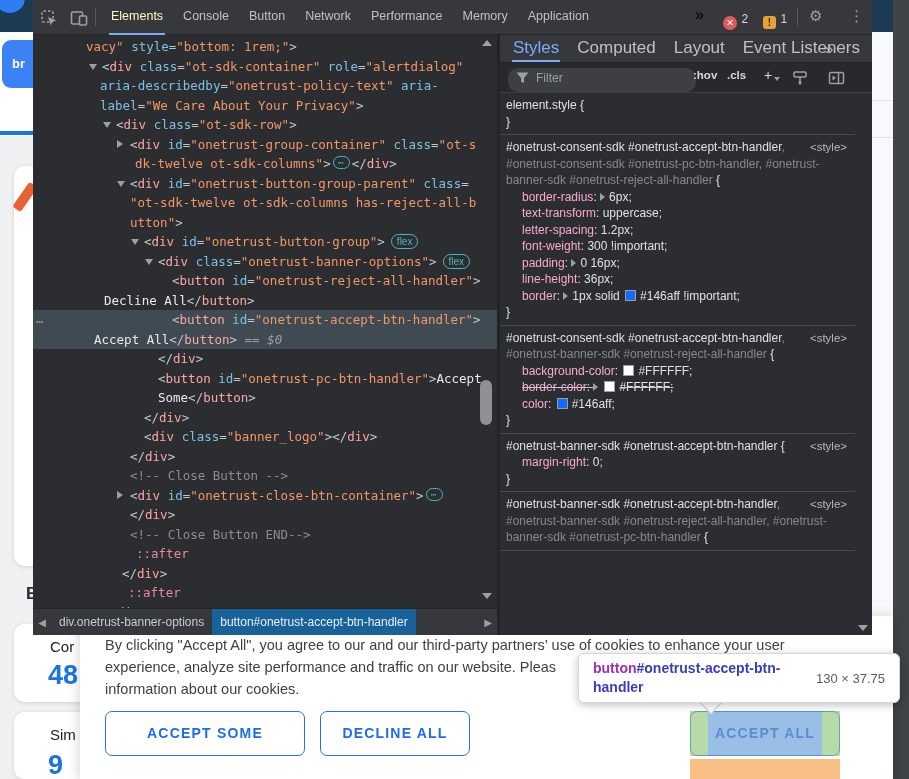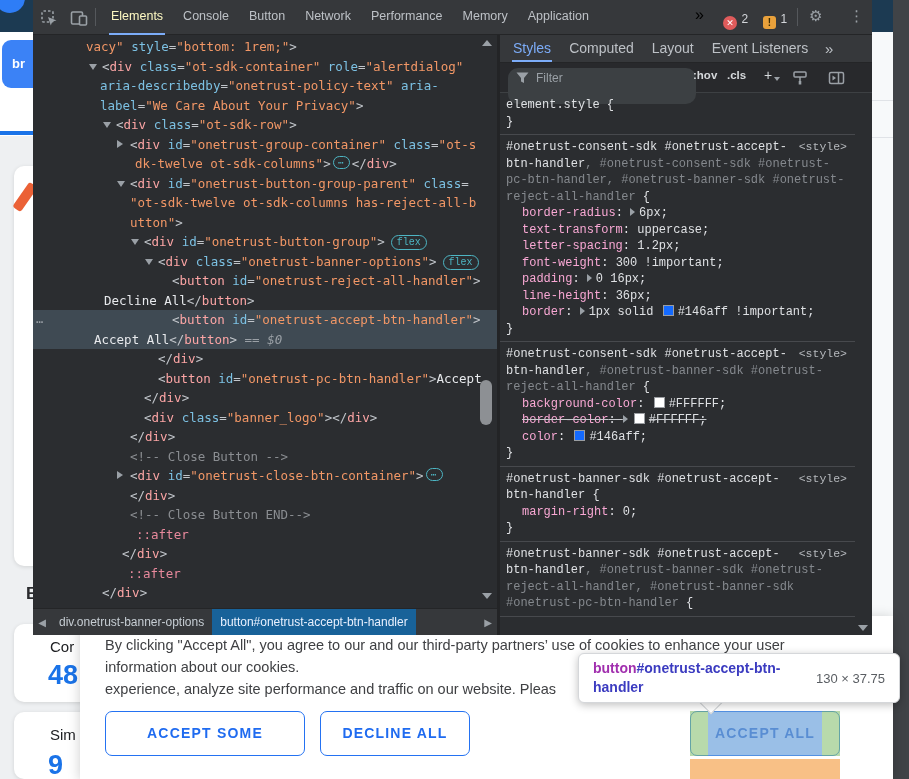--- a/index.html
+++ b/index.html
@@ -67,48 +67,48 @@
   .el-panel{left:0;top:35px;width:464px;height:573px;overflow:hidden;}
   .dl{position:relative;height:19.5px;white-space:pre;font-family:"DejaVu Sans Mono",monospace;font-size:12.5px;line-height:19.5px;color:#dfe2e6;}
   .dl.sel{background:#3f4a53;}
   .sp-p{color:#c2c6cb}.sp-t{color:#fca5a5}.sp-a{color:#7cc1e3}.sp-v{color:#f29766}
   .sp-x{color:#e8eaed}.sp-c{color:#8a8d91}.sp-s{color:#e8899c}.sp-g{color:#9aa0a6}
   .sp-gi{color:#9aa0a6;font-style:italic}
   .tri{position:absolute;width:0;height:0;}
   .tri-d{border-left:4.5px solid transparent;border-right:4.5px solid transparent;border-top:6px solid #9aa0a6;top:7px;}
   .tri-r{border-top:4.5px solid transparent;border-bottom:4.5px solid transparent;border-left:6px solid #9aa0a6;top:5px;}
   .fbadge{display:inline-block;margin-left:6px;padding:0 5px;border:1px solid #4db5c3;color:#4db5c3;border-radius:8px;
-          font-size:10px;line-height:13px;vertical-align:1px;font-family:Liberation Mono, monospace;}
+          font-size:10px;line-height:13px;vertical-align:1px;font-family:Liberation Sans, sans-serif;}
   .dpill{display:inline-block;margin:0 2px;padding:0 4px;border:1px solid #4db5c3;color:#4db5c3;border-radius:8px;
          font-size:10px;line-height:11px;vertical-align:2px;letter-spacing:1px;}
   .gutterdots{position:absolute;left:3px;top:0;color:#9aa0a6;font-size:12px;}
   .sb-arrow{position:absolute;width:0;height:0;border-left:5px solid transparent;border-right:5px solid transparent;}
   .sb-up{border-bottom:6px solid #9aa0a6;}
   .sb-down{border-top:6px solid #9aa0a6;}
   .el-thumb{left:447px;top:345px;width:12px;height:45px;background:#8d9094;border-radius:6px;}
 
   
   .crumbbar{left:0;top:608px;width:464px;height:27px;background:#36383b;border-top:1px solid #242527;box-sizing:border-box;display:flex;align-items:center;}
   .crumb{font-size:12px;color:#c6cdd3;padding:0 8px;line-height:26px;white-space:nowrap;}
   .crumb.sel{background:#186299;color:#e8f0fe;}
   .crumb-arrow{width:18px;text-align:center;color:#9aa0a6;font-size:10px;flex:none;}
 
   .vdivider{left:464px;top:35px;width:3px;height:600px;background:#232426;}
 
   
   .st-panel{left:467px;top:35px;width:372px;height:600px;overflow:hidden;}
   .st-tabs{position:absolute;left:0;top:0;width:372px;height:28px;background:#36383b;border-bottom:1px solid #242527;box-sizing:border-box;display:flex;padding-left:4px;}
-  .st-tab{padding:0 9px;line-height:26px;font-size:14px;color:#bdc1c6;position:relative;}
+  .st-tab{padding:0 9px;line-height:26px;font-size:17px;color:#bdc1c6;position:relative;}
   .st-tab.sel{color:#7cacf8;}
   .st-tab.sel::after{content:"";position:absolute;left:8px;right:8px;bottom:0;height:2.5px;background:#7cacf8;}
   .filterrow{position:absolute;left:0;top:28px;width:372px;height:30px;background:#28292c;border-bottom:1px solid #3d4043;box-sizing:border-box;}
-  .fpill{position:absolute;left:8px;top:5px;width:188px;height:36px;background:#3c4043;border-radius:10px;color:#9aa0a6;
+  .fpill{position:absolute;left:8px;top:5px;width:188px;height:24px;background:#3c4043;border-radius:10px;color:#9aa0a6;
          font-size:12px;line-height:20px;padding-left:28px;box-sizing:border-box;}
   .ftoggle{position:absolute;top:6px;font-size:11.5px;font-weight:bold;color:#d5d8db;}
-  .st-content{position:absolute;left:0;top:58px;width:355px;font-family:Liberation Mono, monospace;font-size:12px;line-height:16.5px;color:#dfe1e4;}
+  .st-content{position:absolute;left:0;top:58px;width:355px;font-family:Liberation Sans, sans-serif;font-size:12px;line-height:16.5px;color:#dfe1e4;}
   .rule{border-bottom:1px solid #47494d;padding:4px 8px 4px 6px;}
   .sel-m1{color:#dfe1e4;}
   .sel-m0{color:#85898e;}
   .stylelink{float:right;color:#b5b8bc;font-size:11.5px;}
   .decl{padding-left:16px;}
   .pn{color:#f9a8d4;}
   .pv{color:#dfe1e4;}
   .strike{text-decoration:line-through;text-decoration-color:#c6c9cd;}
   .sw{display:inline-block;width:9px;height:9px;border:1px solid #9a9da1;vertical-align:-1px;margin:0 4px 0 2px;}
   .exp{display:inline-block;width:0;height:0;border-top:4px solid transparent;border-bottom:4px solid transparent;border-left:5px solid #9aa0a6;margin-right:4px;}
@@ -139,22 +139,22 @@
 
   <div class="abs pg-rightstrip"></div>
   <div class="abs pg-rline" style="top:100px;"></div>
   <div class="abs pg-rline" style="top:137px;"></div>
   <div class="abs pg-scrollstrip"></div>
   <div class="abs pg-topbar-r"></div>
 
   <div class="abs banner"></div>
   <div class="abs banner-text">
     <div>By clicking "Accept All", you agree to our and our third-party partners’ use of cookies to enhance your user</div>
+    <div>experience, analyze site performance and traffic on our website. Pleas</div>
     <div>information about our cookies.</div>
-    <div>experience, analyze site performance and traffic on our website. Pleas</div>
   </div>
   <div class="abs cbtn" style="left:105px;width:200px;">ACCEPT SOME</div>
   <div class="abs cbtn" style="left:320px;width:150px;">DECLINE ALL</div>
   <div class="abs cbtn" style="left:690px;width:150px;color:#3565c0;">ACCEPT ALL</div>
   <div class="abs ov ov-green-l"></div>
   <div class="abs ov ov-green-r"></div>
   <div class="abs ov ov-blue"></div>
   <div class="abs ov ov-orange"></div>
 
   <div class="abs tip-arrow"></div>
@@ -209,20 +209,21 @@
           <div class="dl" style="padding-left: 97px;"><span class="sp-v">"ot-sdk-twelve ot-sdk-columns has-reject-all-b</span></div>
           <div class="dl" style="padding-left: 97px;"><span class="sp-v">utton"</span><span class="sp-p">&gt;</span></div>
           <div class="dl" style="padding-left: 111px;"><span class="tri tri-d" style="left: 98px;"></span><span class="sp-p">&lt;</span><span class="sp-t">div</span><span class="sp-p"> </span><span class="sp-a">id</span><span class="sp-p">=</span><span class="sp-v">"onetrust-button-group"</span><span class="sp-p">&gt;</span><span class="fbadge">flex</span></div>
           <div class="dl" style="padding-left: 125px;"><span class="tri tri-d" style="left: 112px;"></span><span class="sp-p">&lt;</span><span class="sp-t">div</span><span class="sp-p"> </span><span class="sp-a">class</span><span class="sp-p">=</span><span class="sp-v">"onetrust-banner-options"</span><span class="sp-p">&gt;</span><span class="fbadge">flex</span></div>
           <div class="dl" style="padding-left: 139px;"><span class="sp-p">&lt;</span><span class="sp-t">button</span><span class="sp-p"> </span><span class="sp-a">id</span><span class="sp-p">=</span><span class="sp-v">"onetrust-reject-all-handler"</span><span class="sp-p">&gt;</span></div>
           <div class="dl" style="padding-left: 71px;"><span class="sp-x">Decline All</span><span class="sp-p">&lt;/</span><span class="sp-t">button</span><span class="sp-p">&gt;</span></div>
           <div class="dl sel" style="padding-left: 139px;"><span class="gutterdots">…</span><span class="sp-p">&lt;</span><span class="sp-t">button</span><span class="sp-p"> </span><span class="sp-a">id</span><span class="sp-p">=</span><span class="sp-v">"onetrust-accept-btn-handler"</span><span class="sp-p">&gt;</span></div>
           <div class="dl sel" style="padding-left: 61px;"><span class="sp-x">Accept All</span><span class="sp-p">&lt;/</span><span class="sp-t">button</span><span class="sp-p">&gt;</span><span class="sp-g"> == </span><span class="sp-gi">$0</span></div>
           <div class="dl" style="padding-left: 125px;"><span class="sp-p">&lt;/</span><span class="sp-t">div</span><span class="sp-p">&gt;</span></div>
           <div class="dl" style="padding-left: 125px;"><span class="sp-p">&lt;</span><span class="sp-t">button</span><span class="sp-p"> </span><span class="sp-a">id</span><span class="sp-p">=</span><span class="sp-v">"onetrust-pc-btn-handler"</span><span class="sp-p">&gt;</span><span class="sp-x">Accept</span></div>
+          <div class="dl" style="padding-left: 125px;"><span class="sp-x">Some</span><span class="sp-p">&lt;/</span><span class="sp-t">button</span><span class="sp-p">&gt;</span></div>
           <div class="dl" style="padding-left: 111px;"><span class="sp-p">&lt;/</span><span class="sp-t">div</span><span class="sp-p">&gt;</span></div>
           <div class="dl" style="padding-left: 111px;"><span class="sp-p">&lt;</span><span class="sp-t">div</span><span class="sp-p"> </span><span class="sp-a">class</span><span class="sp-p">=</span><span class="sp-v">"banner_logo"</span><span class="sp-p">&gt;</span><span class="sp-p">&lt;/</span><span class="sp-t">div</span><span class="sp-p">&gt;</span></div>
           <div class="dl" style="padding-left: 97px;"><span class="sp-p">&lt;/</span><span class="sp-t">div</span><span class="sp-p">&gt;</span></div>
           <div class="dl" style="padding-left: 97px;"><span class="sp-c">&lt;!-- Close Button --&gt;</span></div>
           <div class="dl" style="padding-left: 97px;"><span class="tri tri-r" style="left: 84px;"></span><span class="sp-p">&lt;</span><span class="sp-t">div</span><span class="sp-p"> </span><span class="sp-a">id</span><span class="sp-p">=</span><span class="sp-v">"onetrust-close-btn-container"</span><span class="sp-p">&gt;</span><span class="dpill">⋯</span></div>
           <div class="dl" style="padding-left: 97px;"><span class="sp-p">&lt;/</span><span class="sp-t">div</span><span class="sp-p">&gt;</span></div>
           <div class="dl" style="padding-left: 97px;"><span class="sp-c">&lt;!-- Close Button END--&gt;</span></div>
           <div class="dl" style="padding-left: 103px;"><span class="sp-s">::after</span></div>
           <div class="dl" style="padding-left: 89px;"><span class="sp-p">&lt;/</span><span class="sp-t">div</span><span class="sp-p">&gt;</span></div>
           <div class="dl" style="padding-left: 95px;"><span class="sp-s">::after</span></div>

